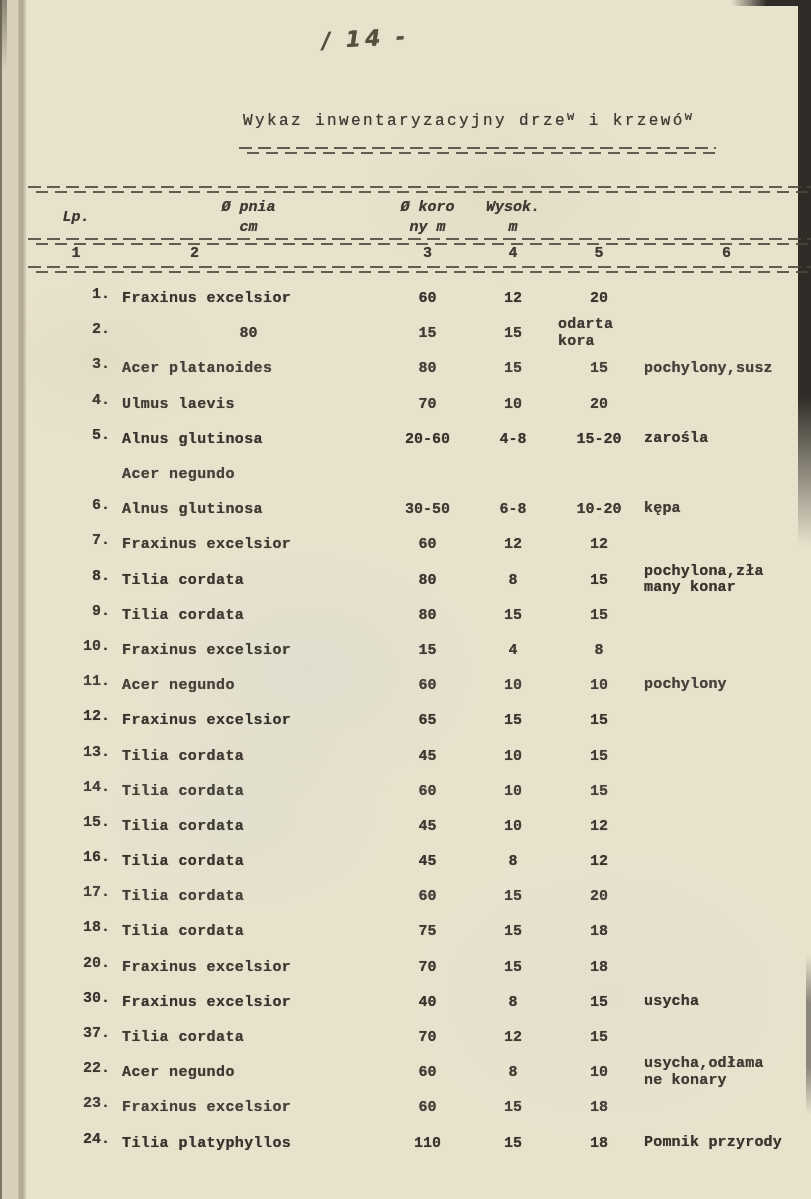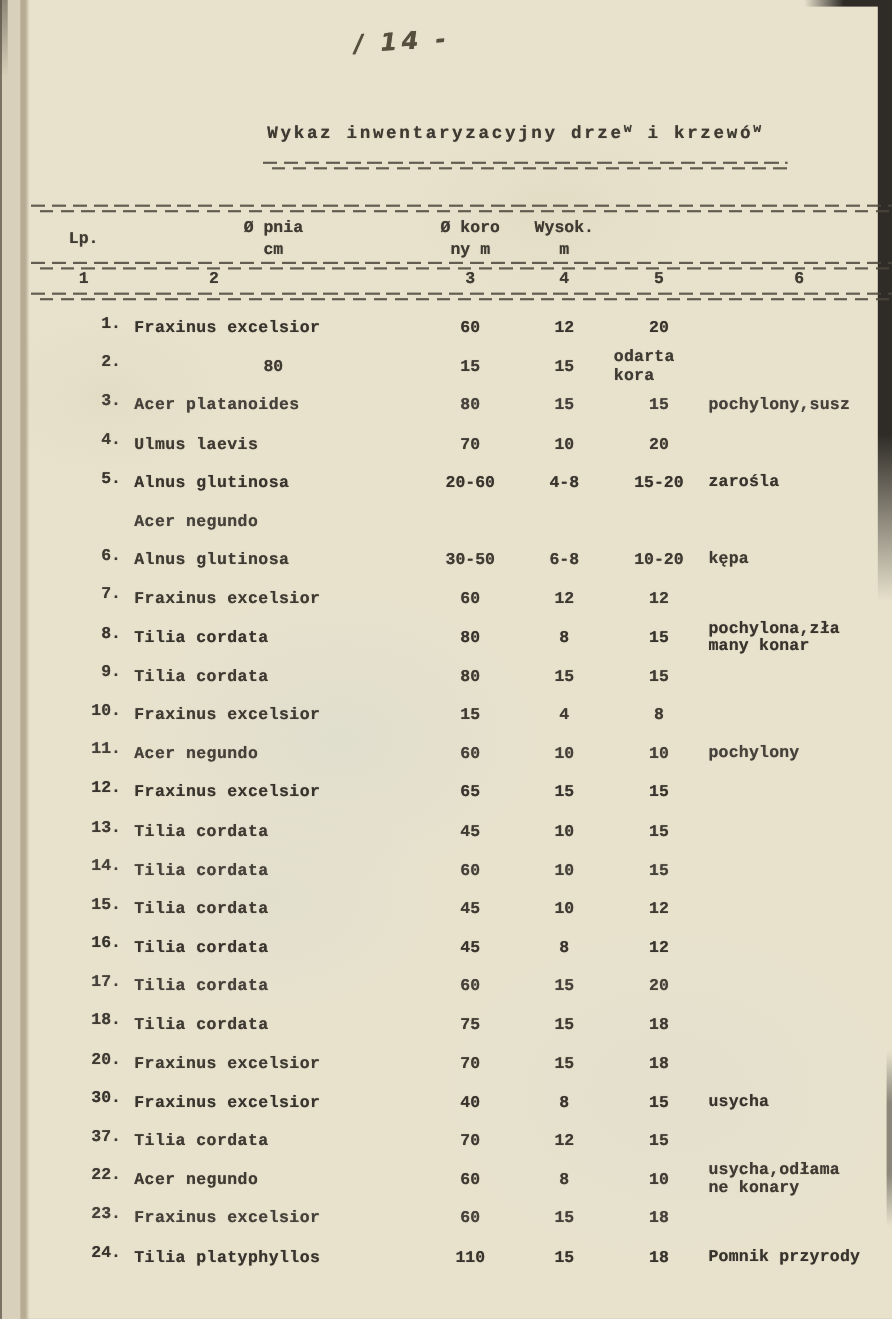--- a/index.html
+++ b/index.html
@@ -32,41 +32,41 @@
 
   .ink{text-shadow:0 0 .7px rgba(63,58,50,.75);}
 
   
   .pagenum{position:absolute;left:322px;top:26px;
     font-family:"DejaVu Sans",sans-serif;font-style:italic;font-weight:bold;
     font-size:22px;letter-spacing:4px;color:#564f3e;transform:rotate(-3deg);}
 
   
   .title{position:absolute;left:243px;top:112px;width:490px;
-    font-size:16px;font-weight:bold;letter-spacing:2.4px;white-space:nowrap;}
+    font-size:16px;font-weight:normal;letter-spacing:2.4px;white-space:nowrap;}
   .title .sup{position:relative;top:-5px;font-size:12px;}
 
   
   .dash{position:absolute;height:7px;opacity:.85;
     background-image:
       repeating-linear-gradient(90deg,#4c463c 0 13px,rgba(76,70,60,0) 13px 19px),
       repeating-linear-gradient(90deg,#4c463c 0 12px,rgba(76,70,60,0) 12px 19px);
     background-size:100% 2.4px,100% 2.4px;
     background-position:0 0,8px 100%;
     background-repeat:no-repeat,no-repeat;}
   #title-underline{top:147px;left:239px;width:477px;}
   #line-top{top:186px;left:28px;right:0;}
   #line-mid{top:238px;left:28px;right:0;}
   #line-low{top:266px;left:28px;right:0;}
 
   
   .grid{display:grid;grid-template-columns:72px 273px 85px 86px 86px auto;}
 
   .thead{position:absolute;left:40px;right:0;top:198px;height:40px;
-    font-size:15px;font-weight:bold;}
+    font-size:15px;font-weight:bold;font-style:italic;}
   .thead .h{display:flex;flex-direction:column;justify-content:flex-start;align-items:center;line-height:20px;}
   .thead .h.single{justify-content:center;}
   .thead .h.left{align-items:flex-start;padding-left:10px;justify-content:center;}
   .thead .sup{position:relative;top:-4px;font-size:12px;}
 
   .colnums{position:absolute;left:40px;right:0;top:245px;height:22px;
     font-size:15px;font-weight:bold;}
   .colnums .n{text-align:center;}
   .colnums .n.n2{text-align:left;padding-left:78px;}
 

